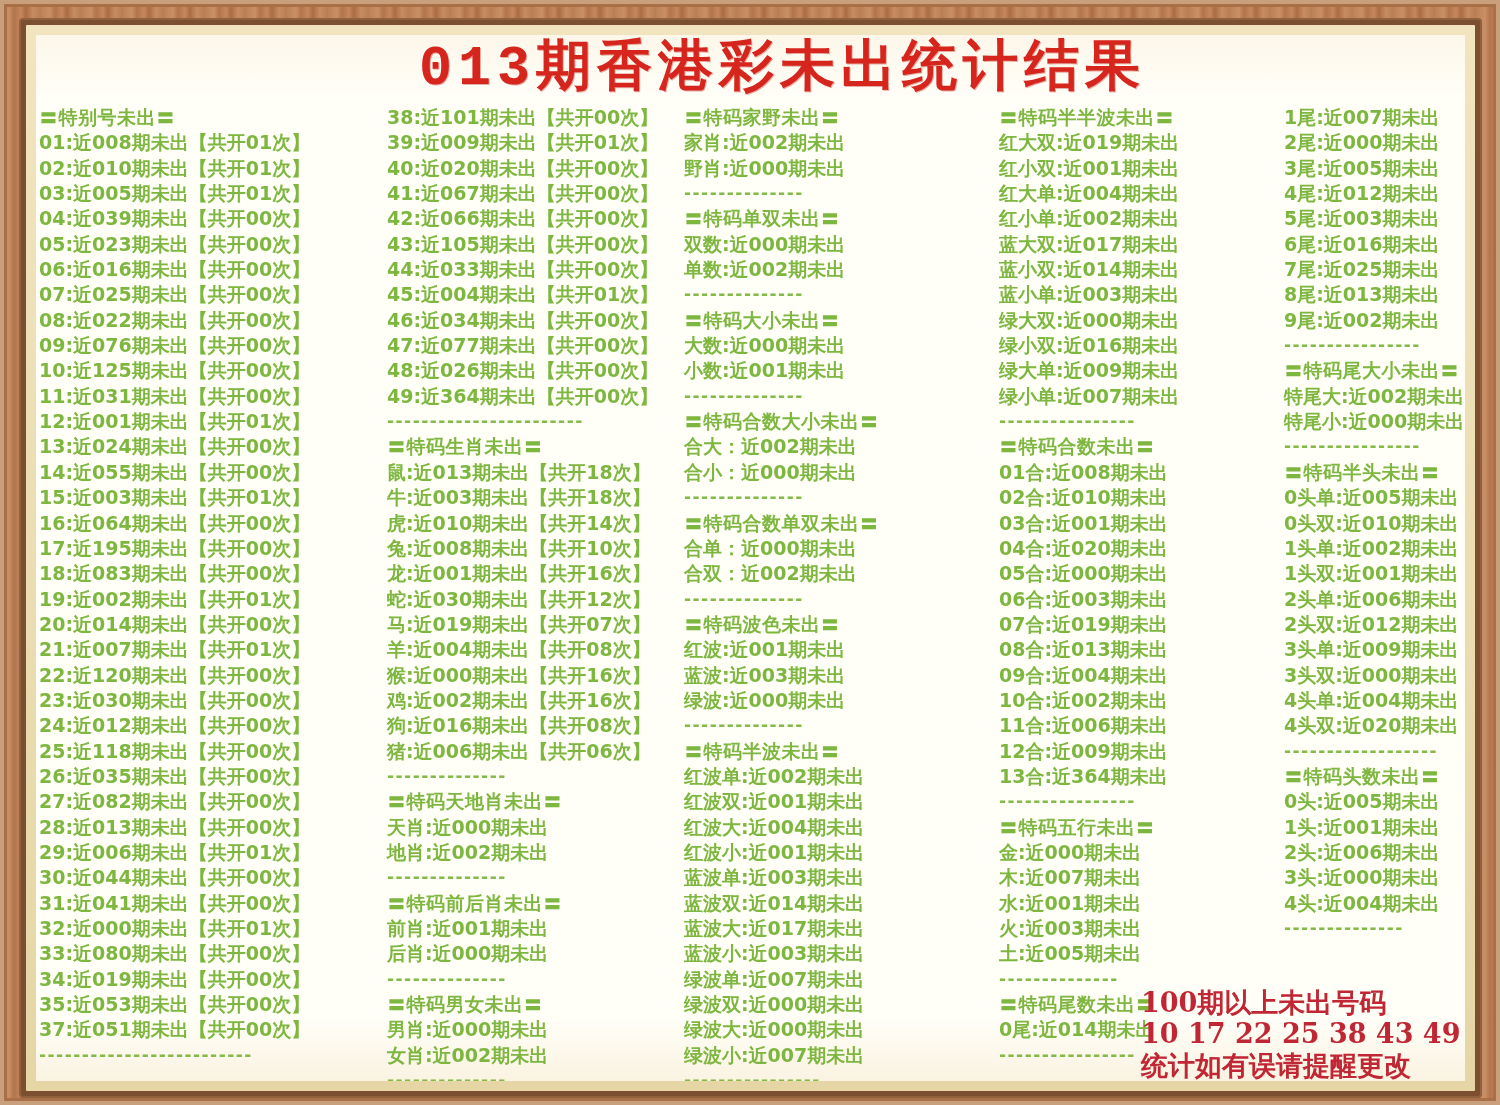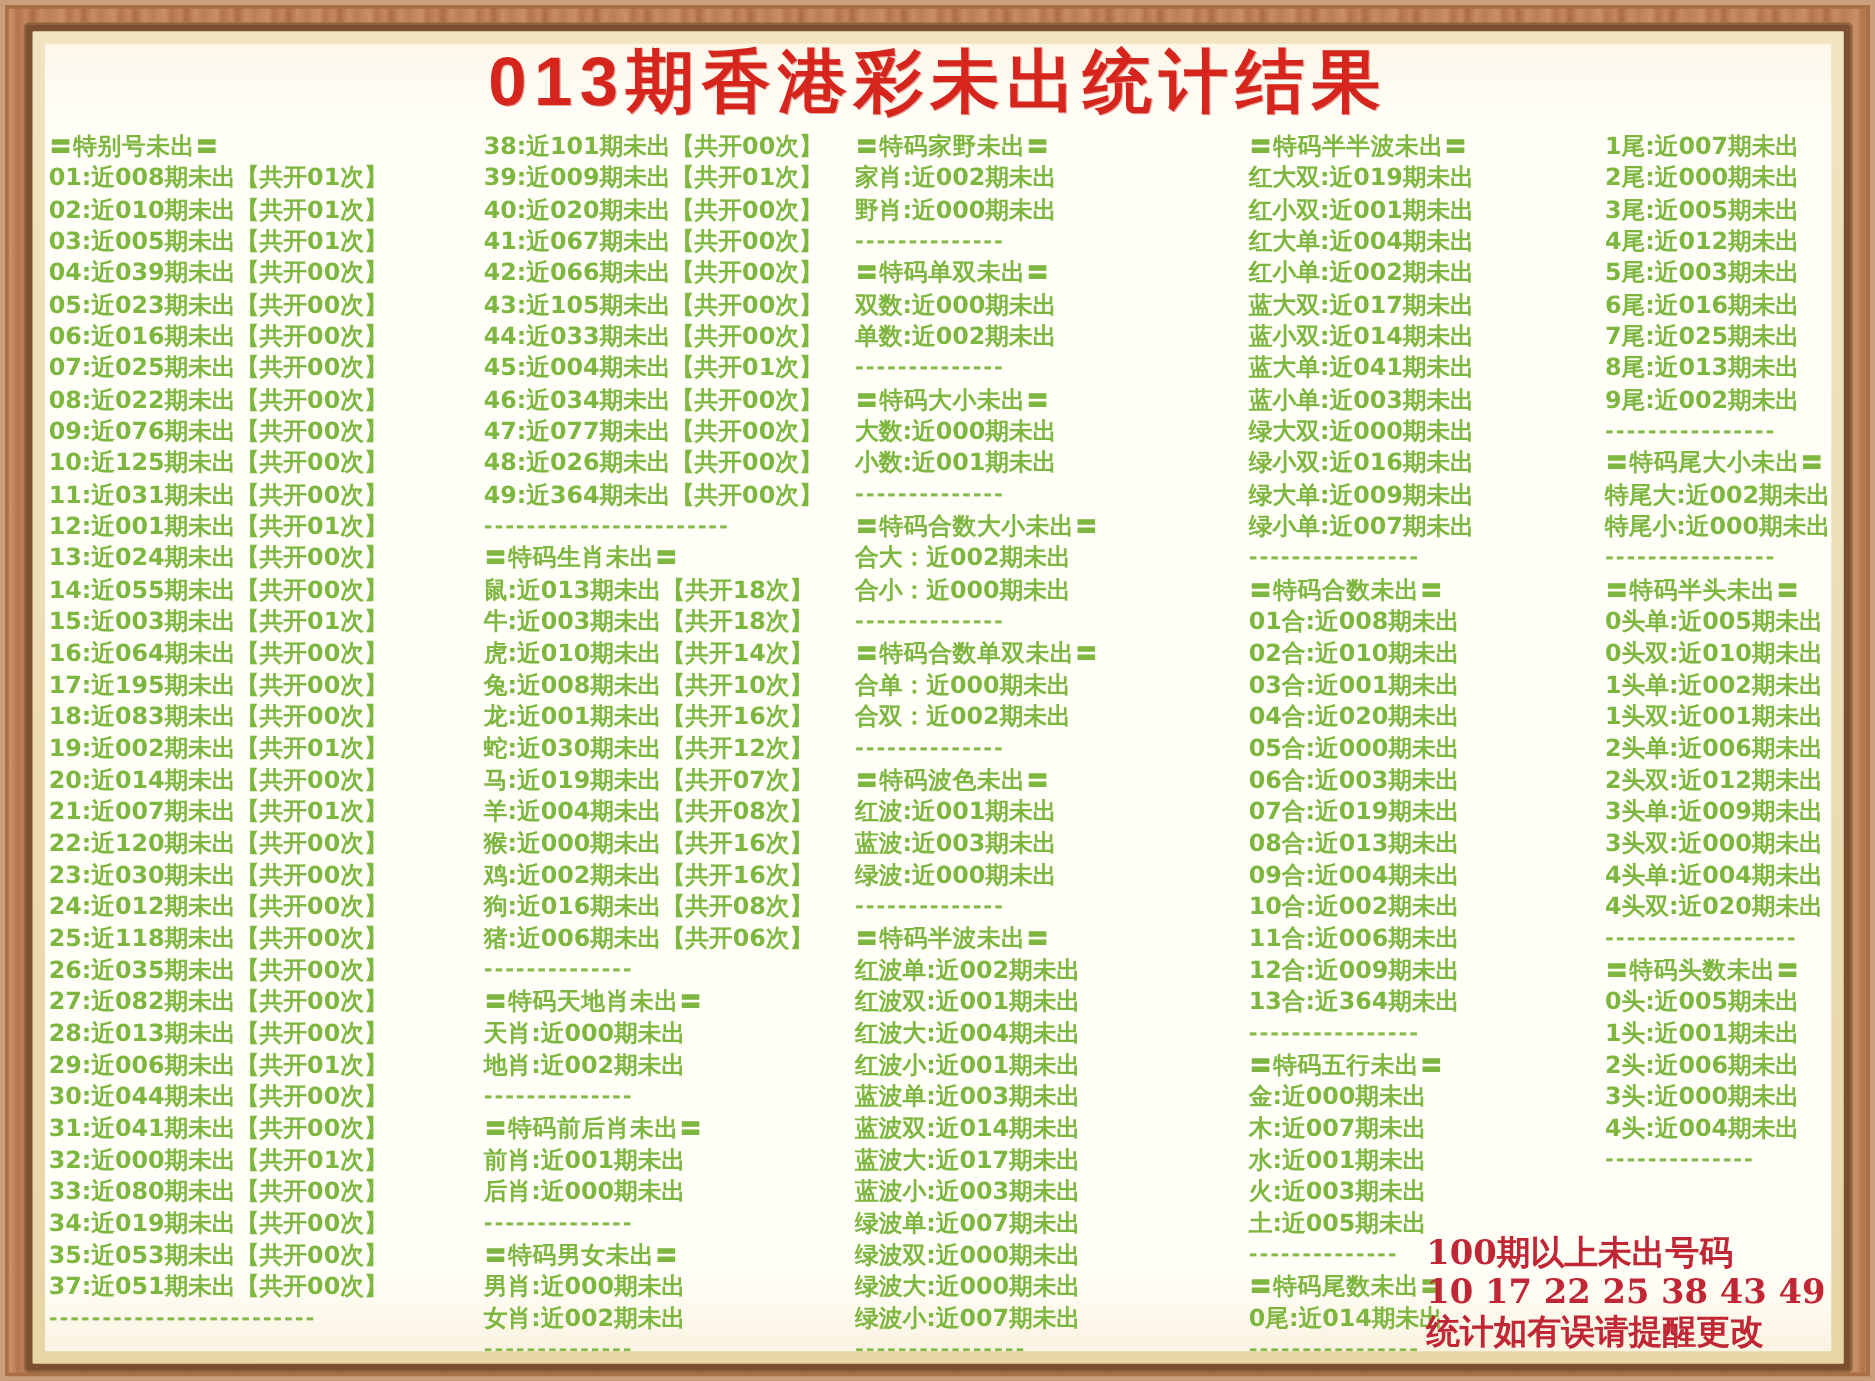--- a/index.html
+++ b/index.html
@@ -30,25 +30,26 @@
   .content{
     position:absolute;left:36px;top:35px;right:35px;bottom:24px;
     background:
       linear-gradient(180deg,#fdf7ea 0%,#fffef7 6%,#fffef7 94%,#faf3e2 100%);
     overflow:hidden;
   }
   
   .title{
     position:absolute;left:0;top:-6px;width:100%;
     text-align:center;
-    font-family:Liberation Sans, sans-serif;
+    font-family:Liberation Mono, monospace;
     font-size:55px;font-weight:bold;letter-spacing:6px;
     color:var(--red-title);
     text-shadow:1px 1px 0 rgba(180,30,20,.35);
     white-space:nowrap;
+    padding-left:32px;
   }
   
   .col{
     position:absolute;top:70px;
     font-size:19px;font-weight:bold;
     color:var(--green);
     white-space:nowrap;
   }
   .col .ln{height:25.35px;line-height:25.35px;}
   .col .hd{letter-spacing:0.5px;}
@@ -199,21 +200,20 @@
         <div class="ln sep">----------------</div>
       </div>
     <div class="col" id="col4">
         <div class="ln hd">〓特码半半波未出〓</div>
         <div class="ln">红大双:近019期未出</div>
         <div class="ln">红小双:近001期未出</div>
         <div class="ln">红大单:近004期未出</div>
         <div class="ln">红小单:近002期未出</div>
         <div class="ln">蓝大双:近017期未出</div>
         <div class="ln">蓝小双:近014期未出</div>
-        <div class="ln">蓝大单:近041期未出</div>
         <div class="ln">蓝小单:近003期未出</div>
         <div class="ln">绿大双:近000期未出</div>
         <div class="ln">绿小双:近016期未出</div>
         <div class="ln">绿大单:近009期未出</div>
         <div class="ln">绿小单:近007期未出</div>
         <div class="ln sep">----------------</div>
         <div class="ln hd">〓特码合数未出〓</div>
         <div class="ln">01合:近008期未出</div>
         <div class="ln">02合:近010期未出</div>
         <div class="ln">03合:近001期未出</div>

